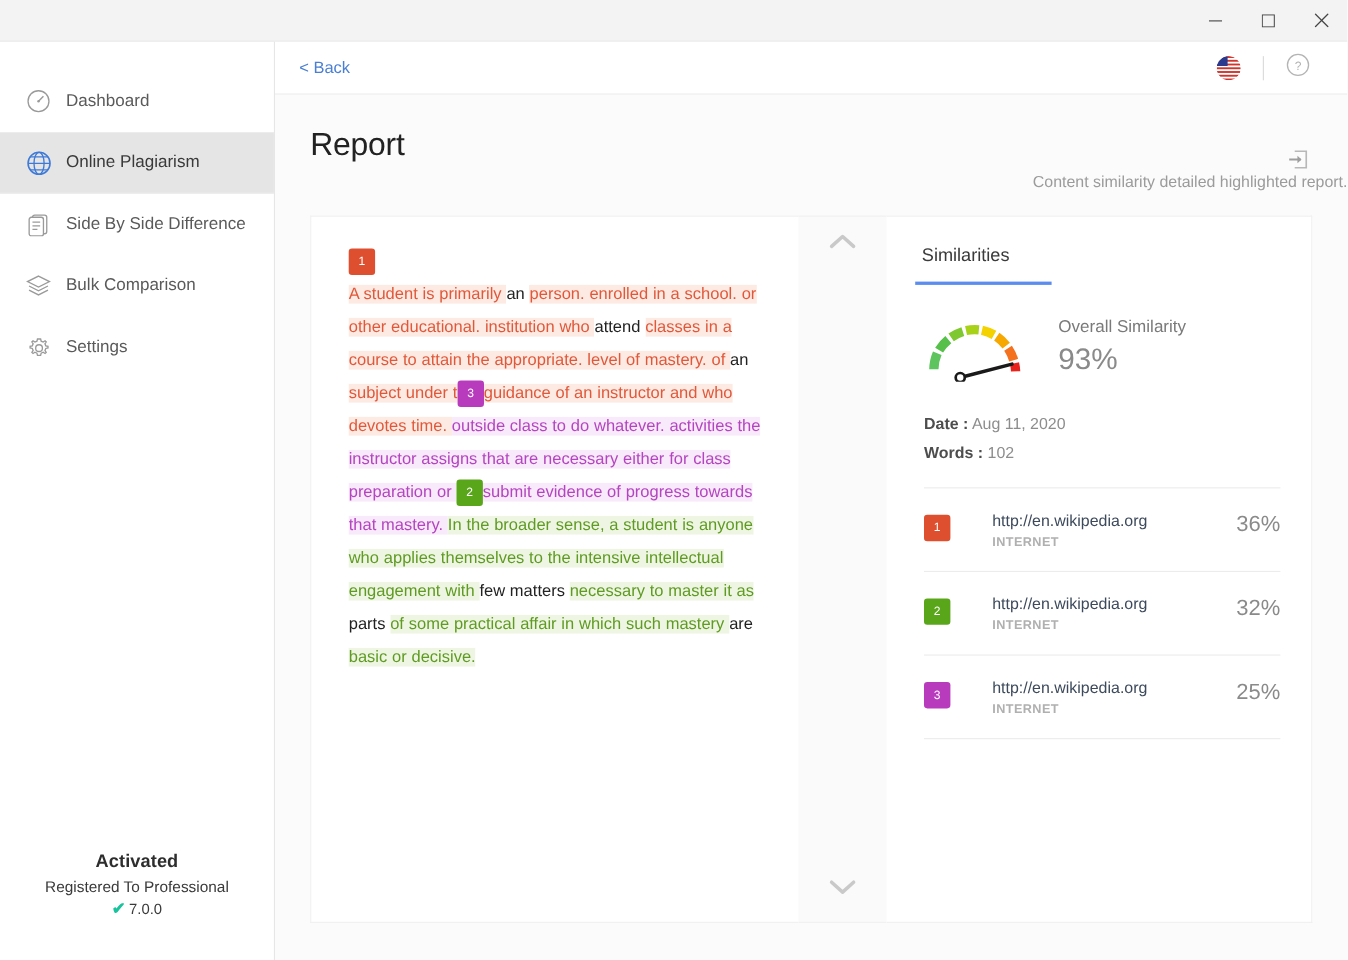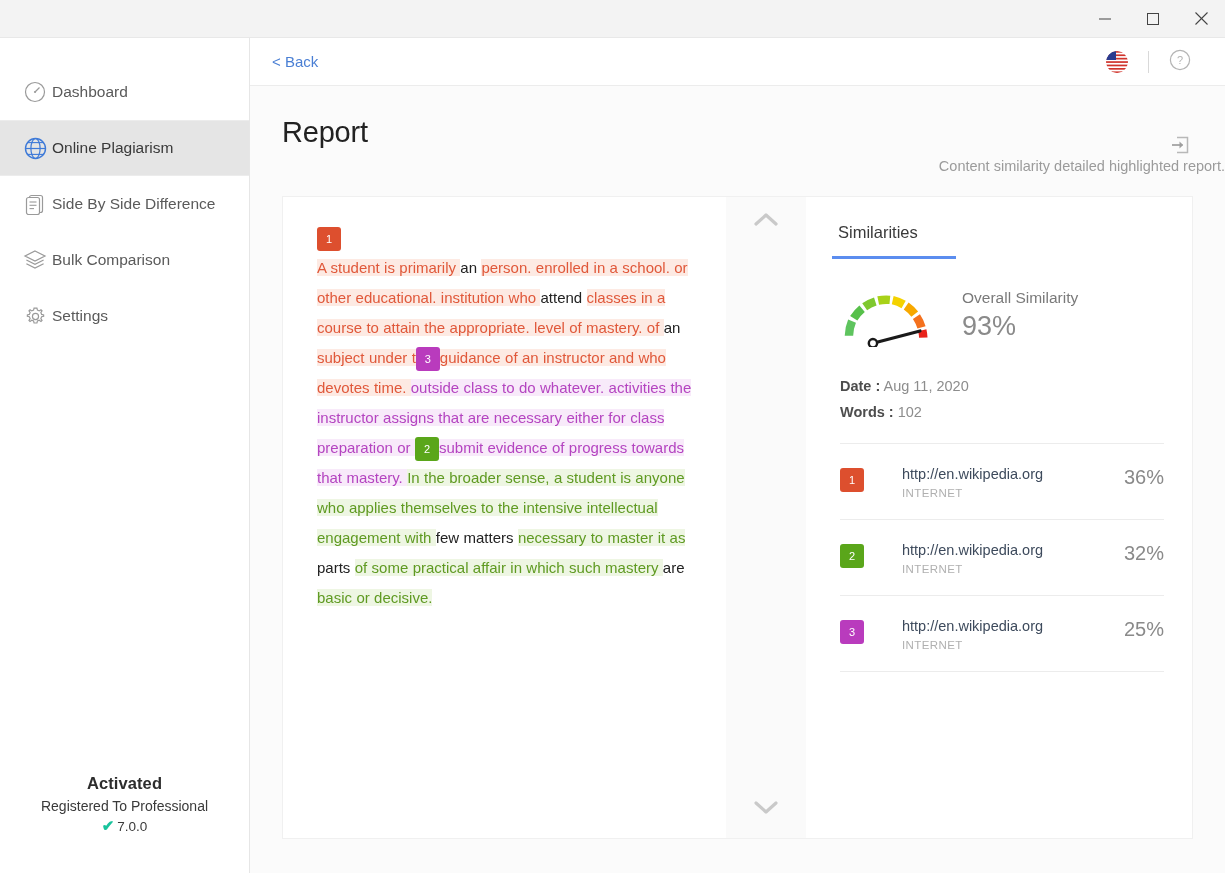--- a/index.html
+++ b/index.html
@@ -42,21 +42,21 @@
   .logo-text {
     text-align: right; line-height: 1.18;
     font-size: 19px; font-weight: bold; color: #1b2b4b;
     letter-spacing: -0.2px;
   }
   .logo-x { margin-left: -4px; }
 
   .nav { margin-top: 26px; }
   .nav-item {
     height: 56px; display: flex; align-items: center;
-    padding-left: 22px; gap: 4px; cursor: pointer;
+    padding-left: 22px; gap: 12px; cursor: pointer;
     color: #5a5a5a; font-size: 15.5px;
   }
   .nav-item .nav-ico { width: 26px; height: 26px; flex: 0 0 26px;
     display: flex; align-items: center; justify-content: center; }
   .nav-item.active {
     background: #e5e5e5;
     border-top: 1px solid #ececec;
     border-bottom: 1px solid #ececec;
     color: #3c3c3c;
   }
@@ -170,21 +170,21 @@
   .src-badge {
     width: 24px; height: 24px; border-radius: 3px; color: #fff;
     font-size: 11px; line-height: 24px; text-align: center;
     flex: 0 0 24px; margin-top: 2px;
   }
   .src-badge.s1 { background: #dd4f2e; }
   .src-badge.s2 { background: #5aa61a; }
   .src-badge.s3 { background: #b93bbd; }
   .src-body { flex: 1; padding-left: 38px; min-width: 0; }
   .src-url { font-size: 14.5px; color: #3d4a5c; }
-  .src-type { font-size: 11.5px; color: #b0b0b0; margin-top: 5px; letter-spacing: .4px; }
+  .src-type { font-size: 11.5px; color: #b0b0b0; margin-top: 5px; letter-spacing: .4px; font-weight: bold; }
   .src-pct { font-size: 20px; color: #8a8a8a; padding-left: 10px; white-space: nowrap; }
 </style>
 </head>
 <body>
 
 <div class="titlebar">
   <div class="win-btn">
     <svg width="12" height="12" viewBox="0 0 12 12">
       <rect x="0" y="5.5" width="12" height="1" fill="#444"></rect>
     </svg>

